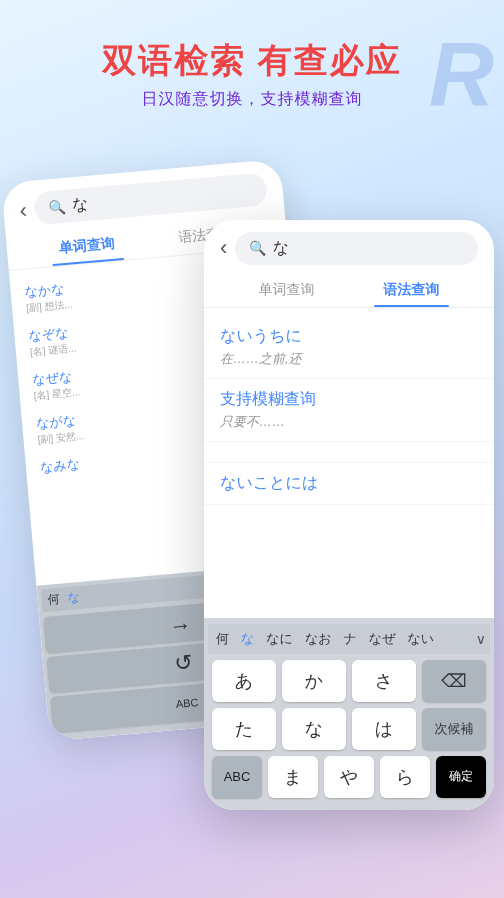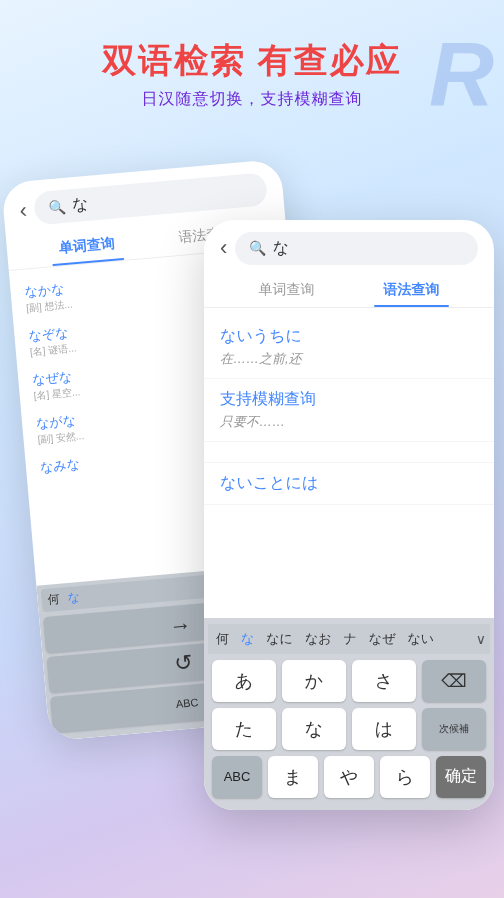--- a/index.html
+++ b/index.html
@@ -226,23 +226,23 @@
       color: #333;
       background: white;
       box-shadow: 0 1px 2px rgba(0,0,0,0.2);
     }
     .kb-key.gray {
       background: #adb5bd;
       color: #222;
       font-size: 13px;
     }
     .kb-key.blue {
-      background: #737373;
+      background: #000000;
       color: white;
-      font-size: 16px;
+      font-size: 12px;
     }
     .kb-key.delete {
       background: #adb5bd;
     }
     .kb-key.next {
       background: #adb5bd;
       font-size: 12px;
     }
 
     
@@ -427,21 +427,21 @@
             <div class="kb-key">あ</div>
             <div class="kb-key">か</div>
             <div class="kb-key">さ</div>
             <div class="kb-key delete">⌫</div>
           </div>
 
           <div class="kb-row">
             <div class="kb-key">た</div>
             <div class="kb-key">な</div>
             <div class="kb-key">は</div>
-            <div class="kb-key next" style="font-size:10px;font-family:Liberation Mono, monospace;">次候補</div>
+            <div class="kb-key next" style="font-size:13px;font-family:Liberation Mono, monospace;">次候補</div>
           </div>
 
           <div class="kb-row">
             <div class="kb-key gray">ABC</div>
             <div class="kb-key">ま</div>
             <div class="kb-key">や</div>
             <div class="kb-key">ら</div>
             <div class="kb-key blue">确定</div>
           </div>
         </div>

